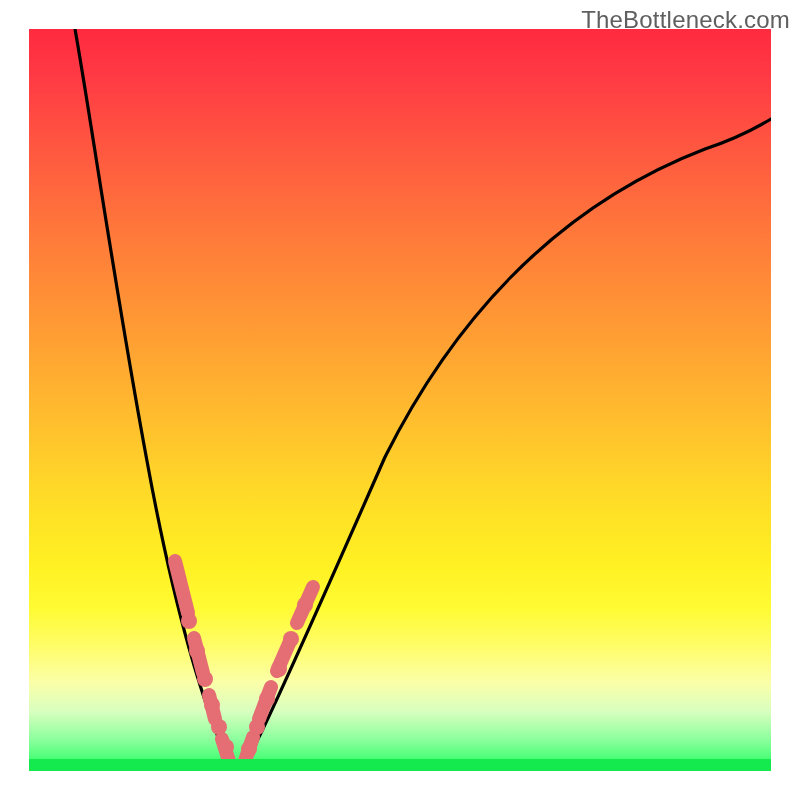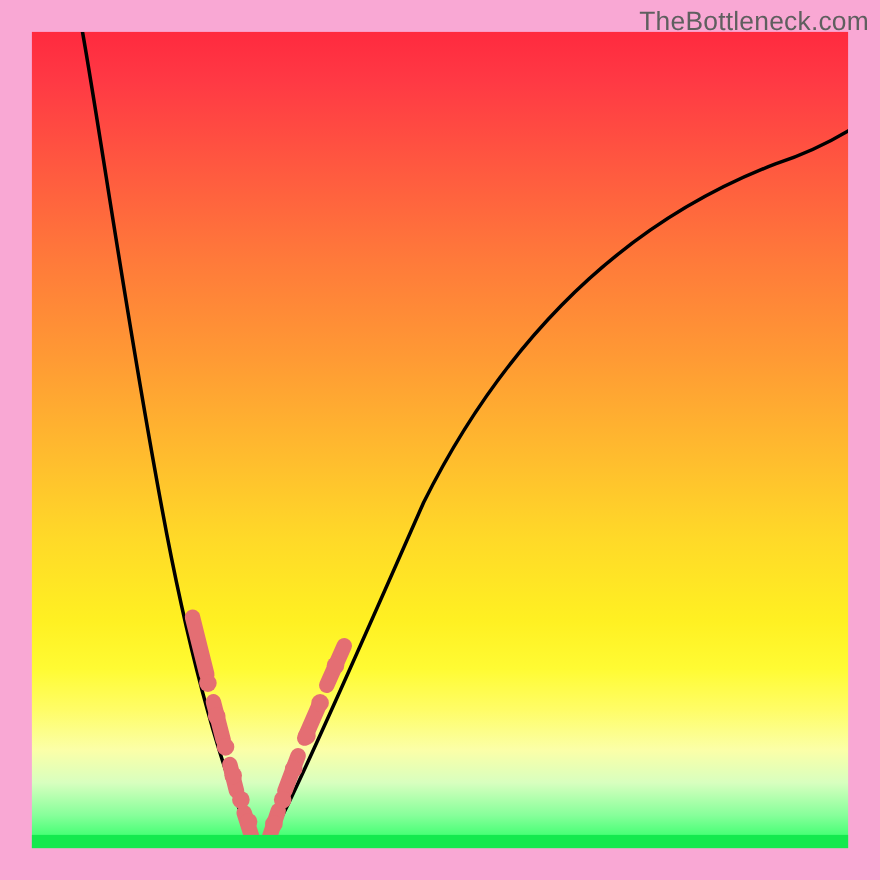--- a/index.html
+++ b/index.html
@@ -10,21 +10,21 @@
     overflow: hidden;
     background: #000;
     font-family: Arial, Helvetica, sans-serif;
   }
   .frame {
     position: absolute;
     left: 0;
     top: 0;
     width: 800px;
     height: 800px;
-    background: #f9a8d4;
+    background: #ffffff;
   }
   .plot-area {
     position: absolute;
     left: 29px;
     top: 29px;
     width: 742px;
     height: 742px;
     
     background: linear-gradient(to bottom,
       #ff2a3f 0%,

